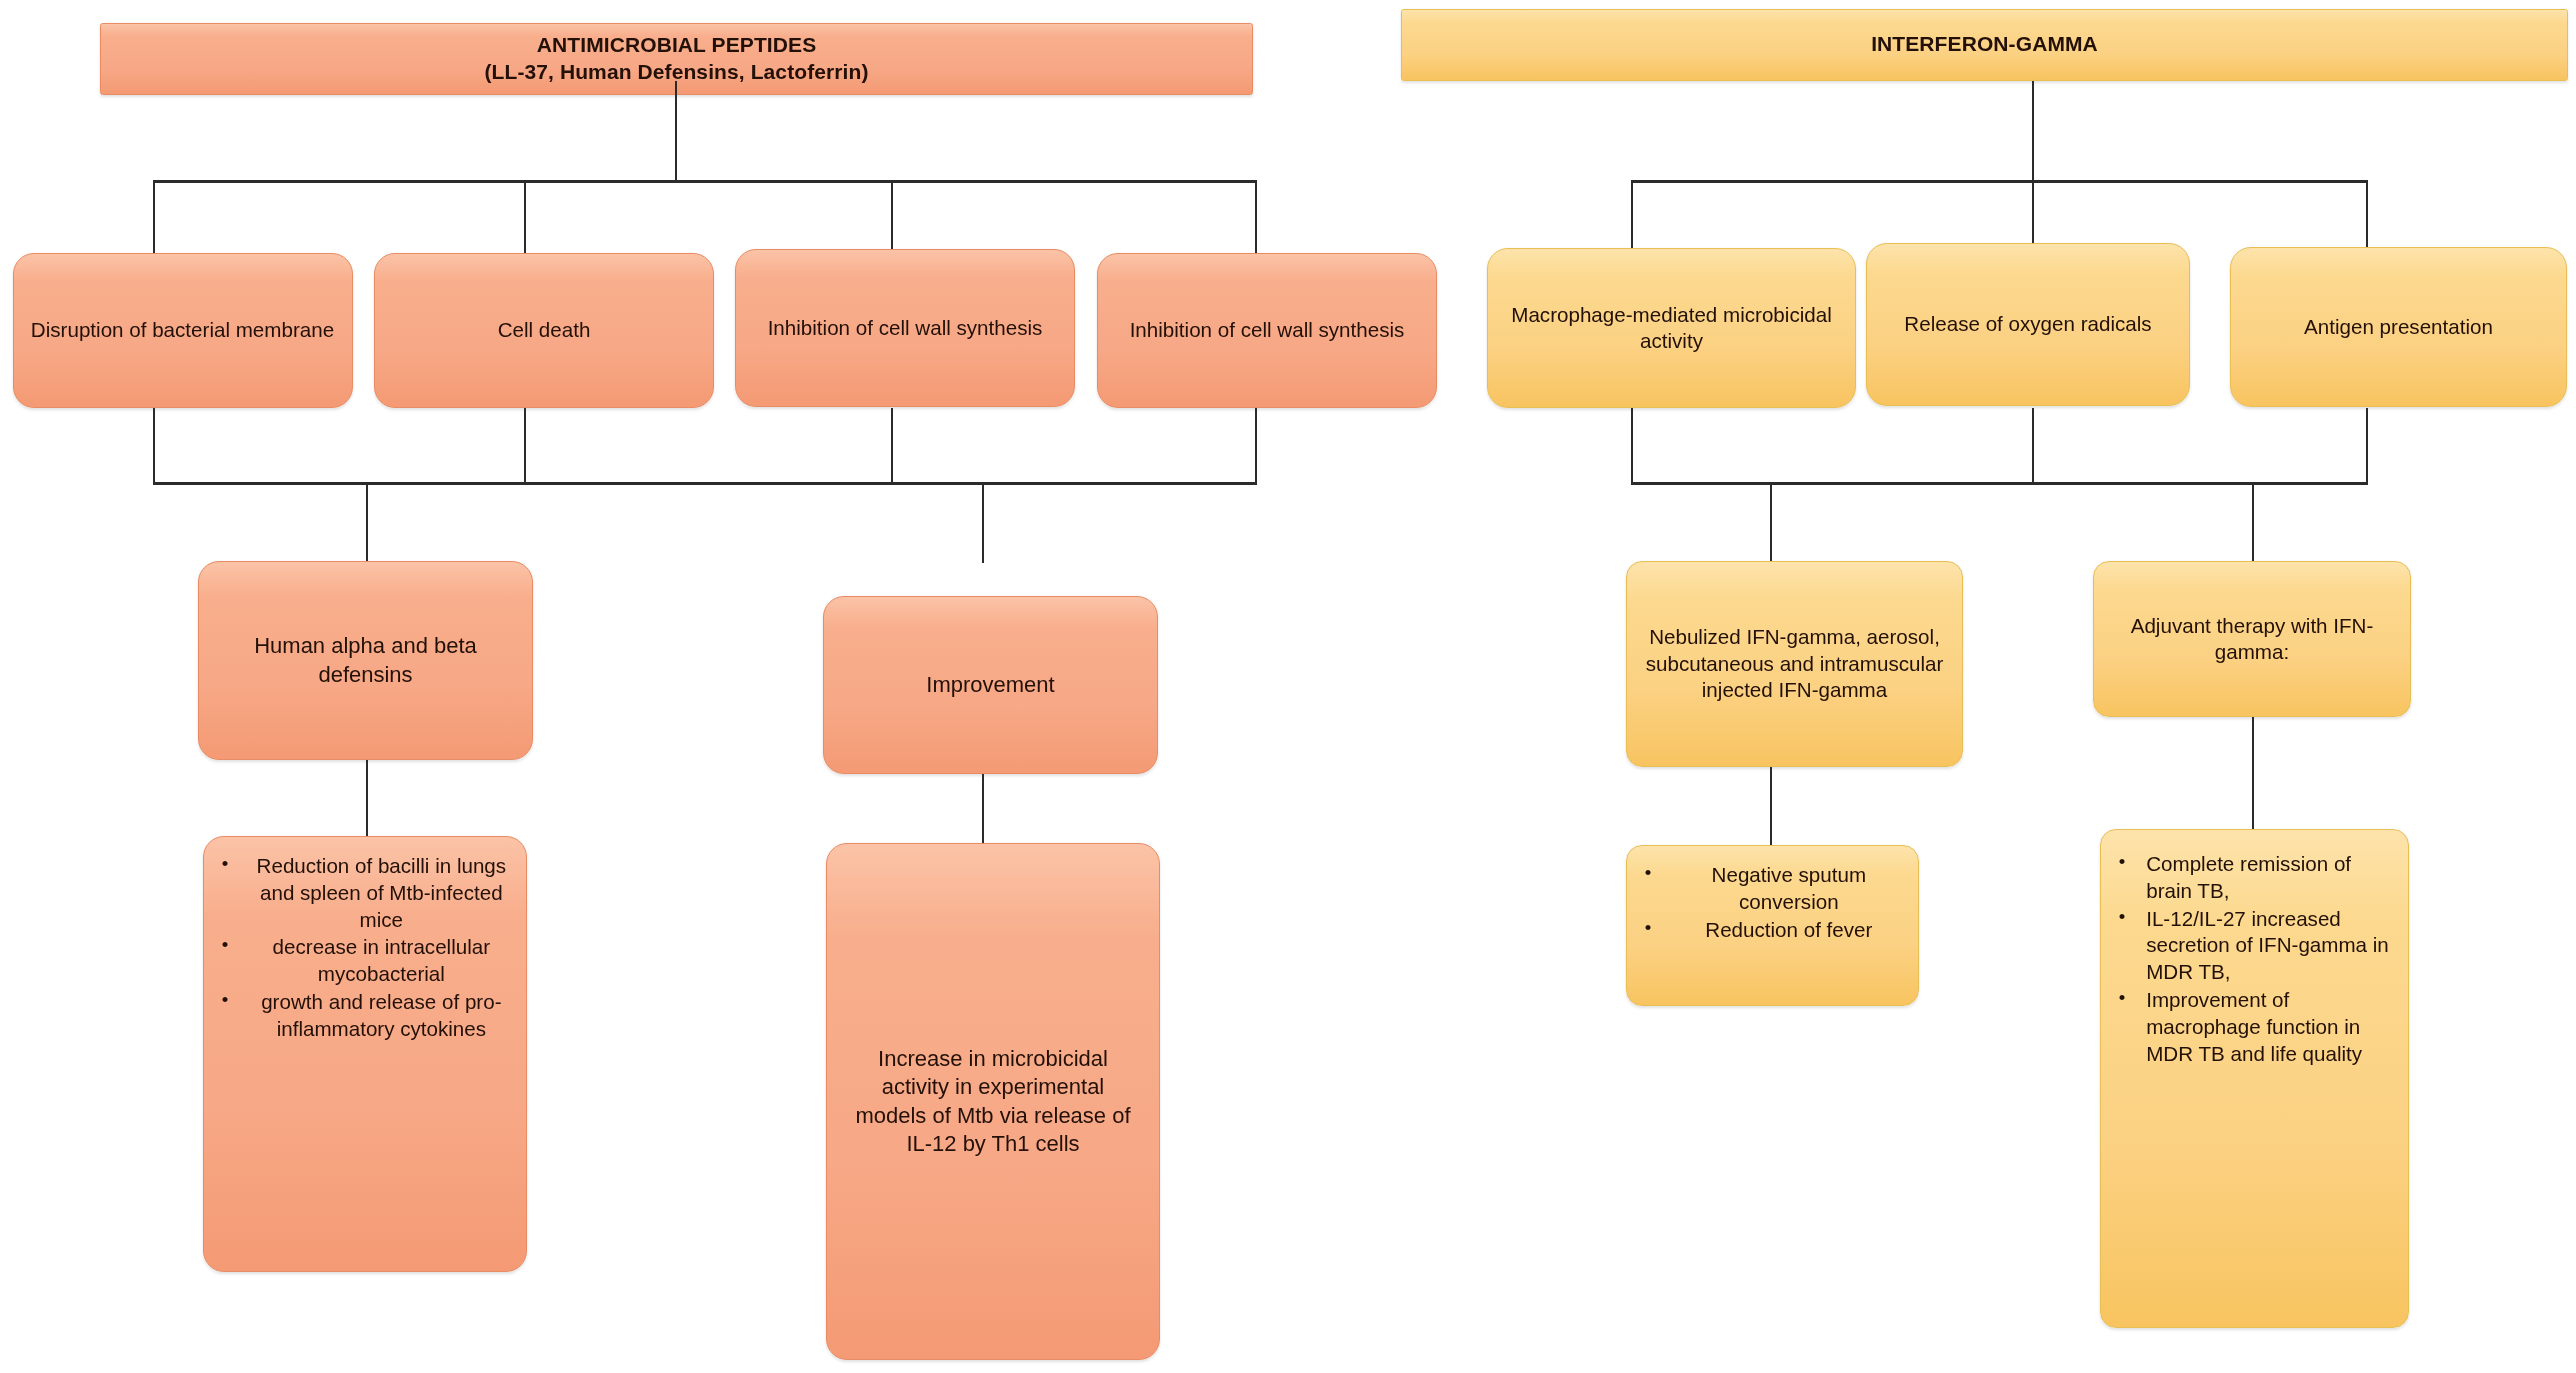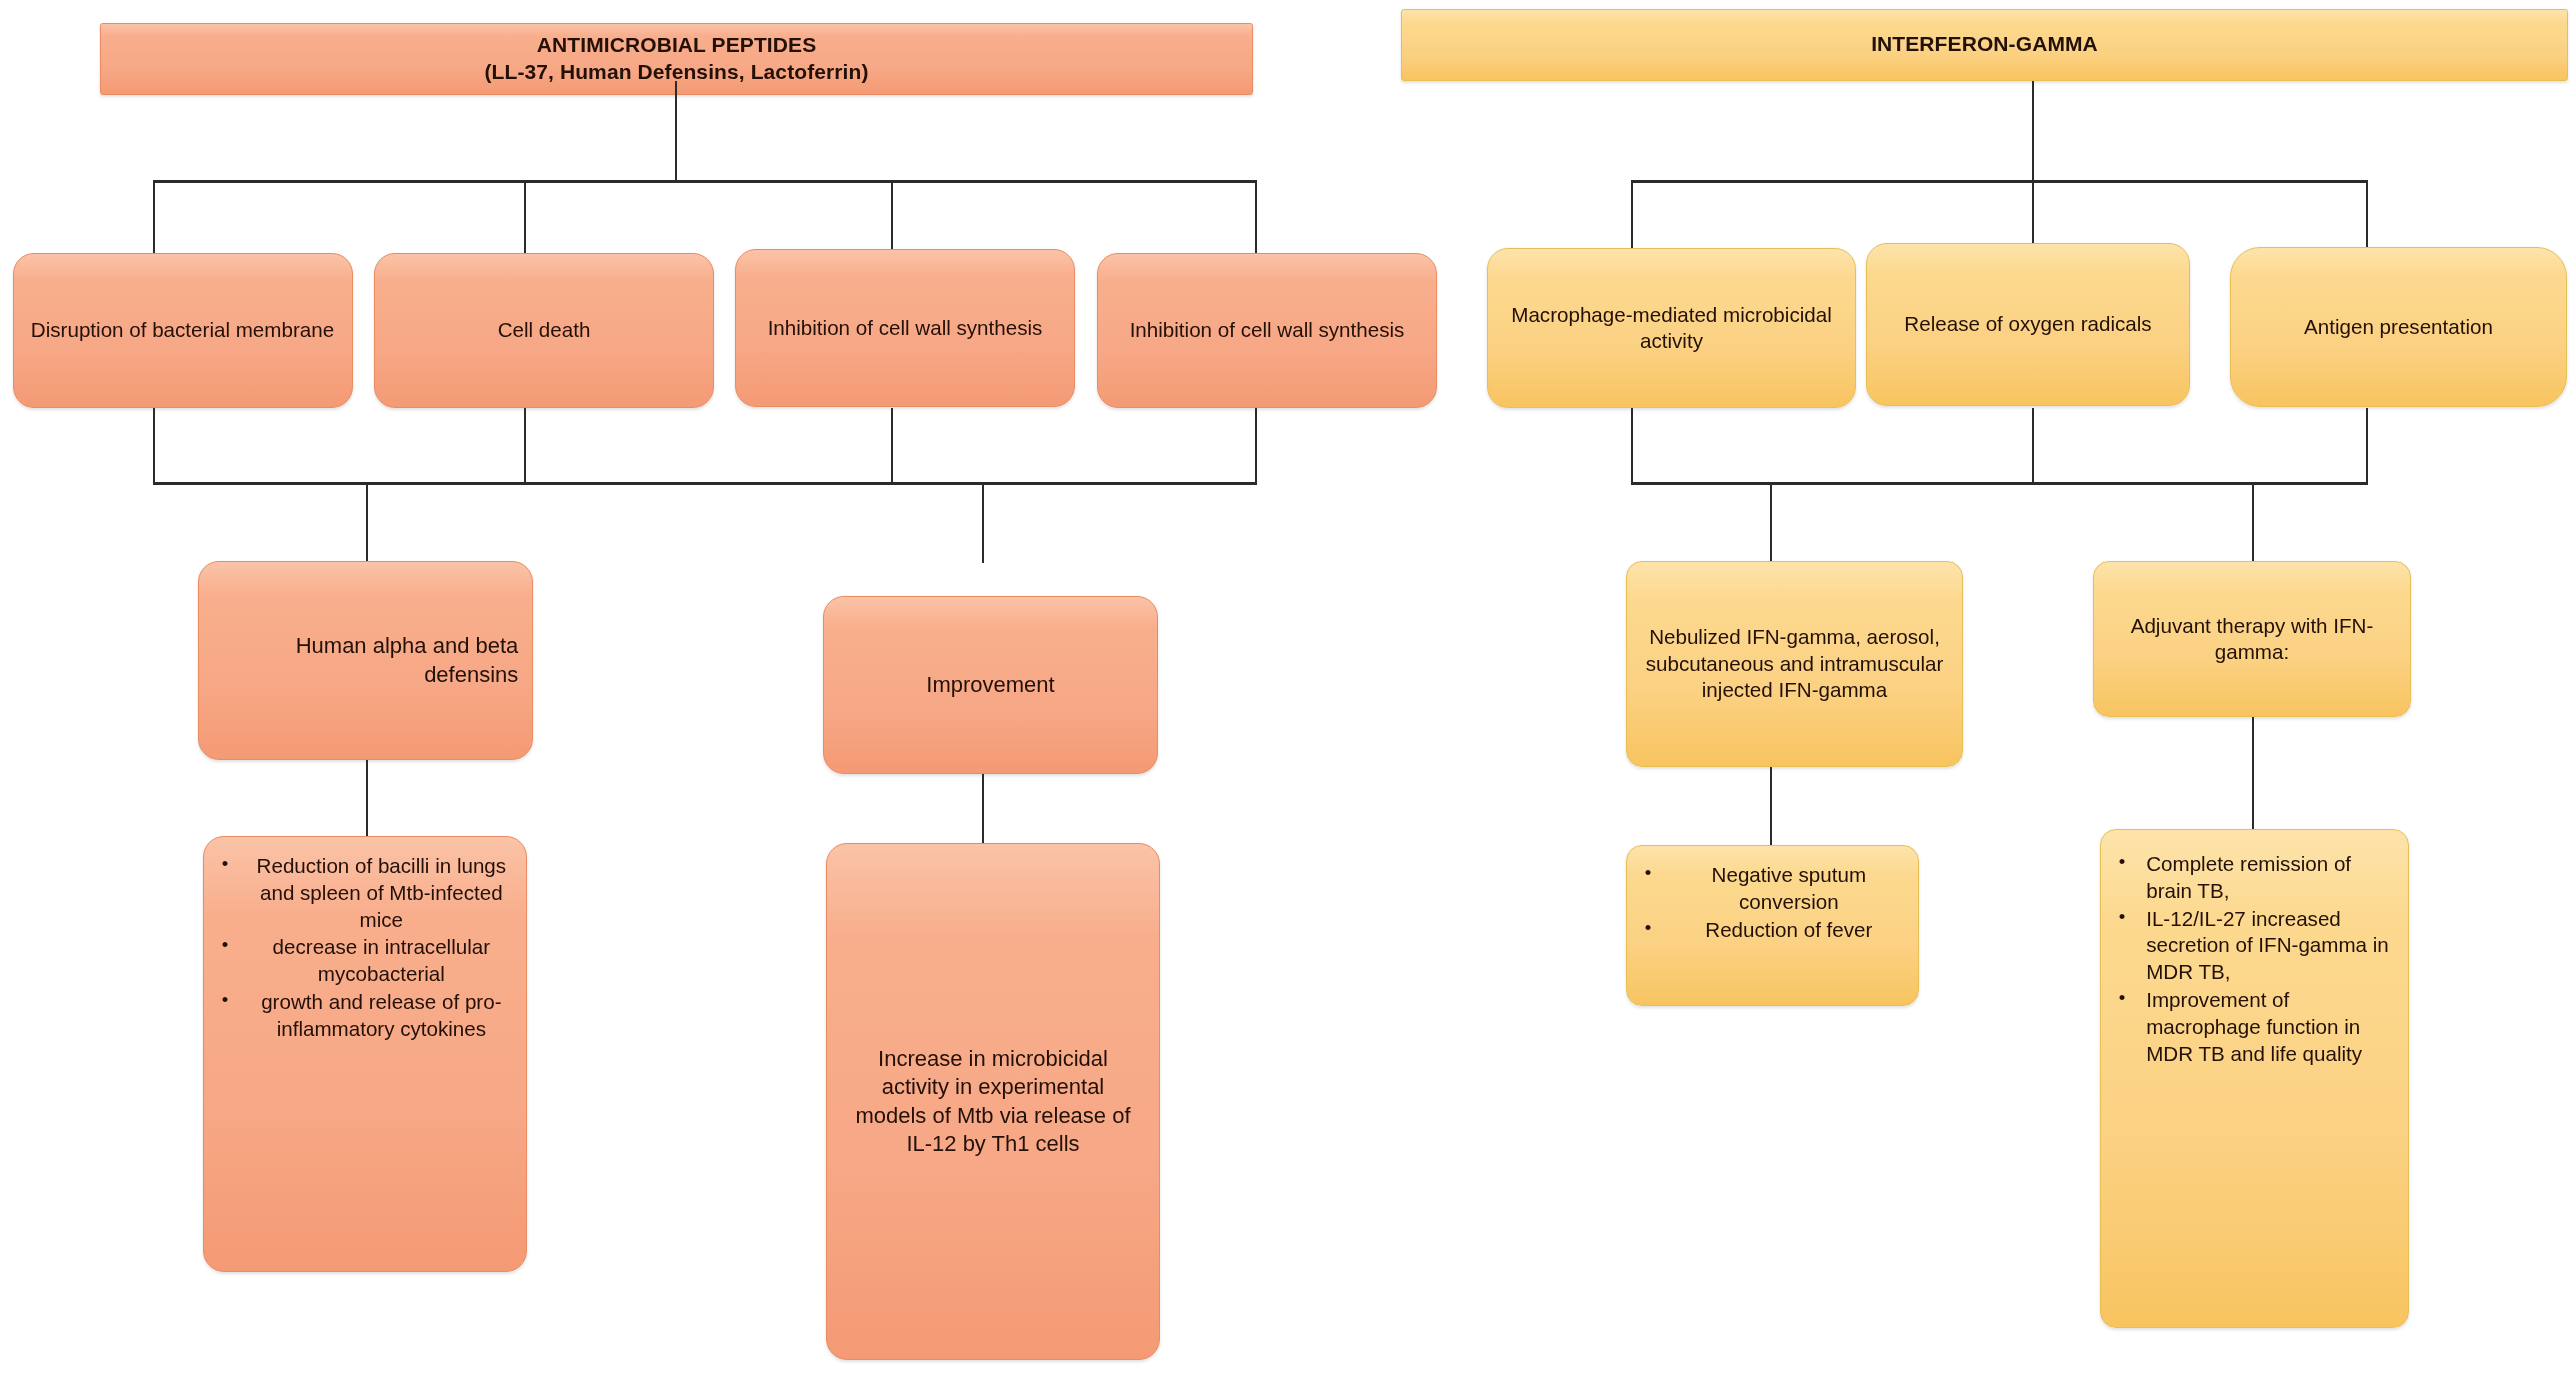--- a/index.html
+++ b/index.html
@@ -72,21 +72,21 @@
   </div>
 
   <div class="ln lnv" style="left:153px;top:408px;height:77px;"></div>
   <div class="ln lnv" style="left:524px;top:408px;height:77px;"></div>
   <div class="ln lnv" style="left:891px;top:408px;height:77px;"></div>
   <div class="ln lnv" style="left:1255px;top:408px;height:77px;"></div>
   <div class="ln lnh" style="left:153px;top:482px;width:1104px;height:2.5px;"></div>
   <div class="ln lnv" style="left:366px;top:482px;height:81px;"></div>
   <div class="ln lnv" style="left:982px;top:482px;height:81px;"></div>
 
-  <div class="node salmon rounded" style="left:198px;top:561px;width:335px;height:199px;padding:0 13.7px;text-align:right;">
+  <div class="node salmon rounded" style="left:198px;top:561px;width:335px;height:199px;padding:0 13.7px;">
     <span class="t-md">Human alpha and beta defensins</span>
   </div>
   <div class="node salmon rounded" style="left:823px;top:596px;width:335px;height:178px;padding:0 13.7px;">
     <span class="t-md">Improvement</span>
   </div>
 
   <div class="ln lnv" style="left:366px;top:760px;height:77px;"></div>
   <div class="ln lnv" style="left:982px;top:774px;height:71px;"></div>
 
   <div class="node salmon rounded bullets" style="left:203px;top:836px;width:324px;height:436px;">
@@ -110,21 +110,21 @@
   <div class="ln lnv" style="left:1631px;top:180px;height:79px;"></div>
   <div class="ln lnv" style="left:2032px;top:180px;height:79px;"></div>
   <div class="ln lnv" style="left:2366px;top:180px;height:79px;"></div>
 
   <div class="node yellow rounded" style="left:1487px;top:248px;width:369px;height:160px;padding:0 19px;">
     <span class="t-sm">Macrophage-mediated microbicidal activity</span>
   </div>
   <div class="node yellow rounded" style="left:1866px;top:243px;width:324px;height:163px;padding:0 20px;">
     <span class="t-sm">Release of oxygen radicals</span>
   </div>
-  <div class="node yellow rounded" style="left:2230px;top:247px;width:337px;height:160px;padding:0 10px;border-radius:30px;">
+  <div class="node yellow rounded" style="left:2230px;top:247px;width:337px;height:160px;padding:0 10px;">
     <span class="t-sm">Antigen presentation</span>
   </div>
 
   <div class="ln lnv" style="left:1631px;top:408px;height:77px;"></div>
   <div class="ln lnv" style="left:2032px;top:408px;height:77px;"></div>
   <div class="ln lnv" style="left:2366px;top:408px;height:77px;"></div>
   <div class="ln lnh" style="left:1631px;top:482px;width:737px;height:2.5px;"></div>
   <div class="ln lnv" style="left:1770px;top:482px;height:80px;"></div>
   <div class="ln lnv" style="left:2252px;top:482px;height:80px;"></div>
 

